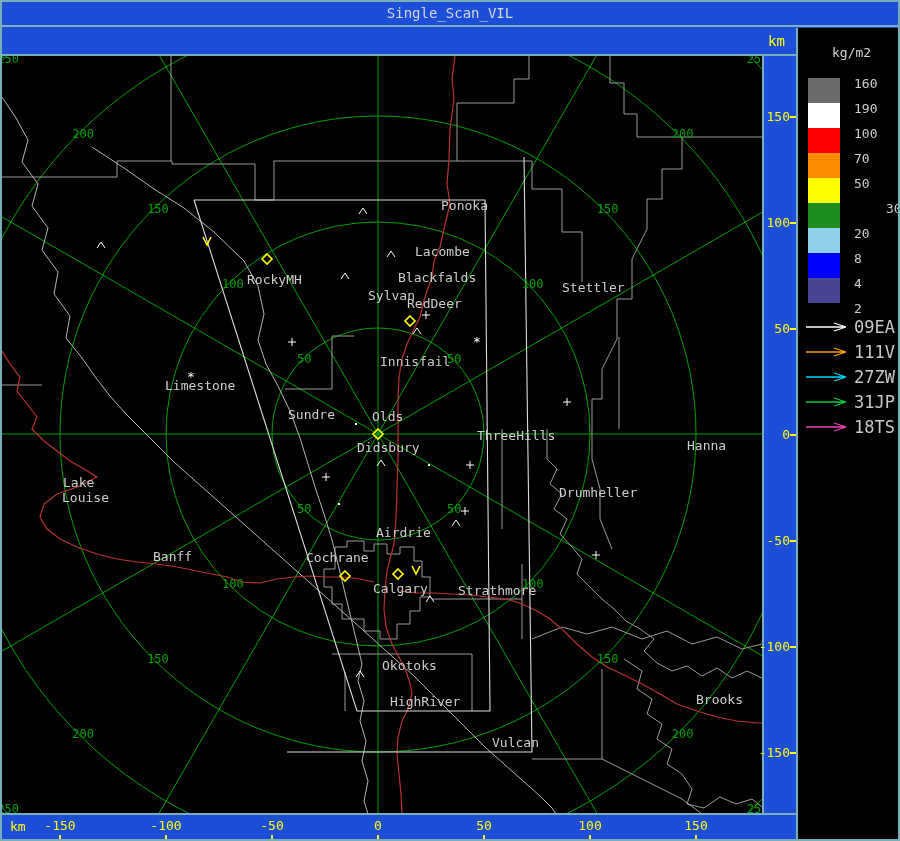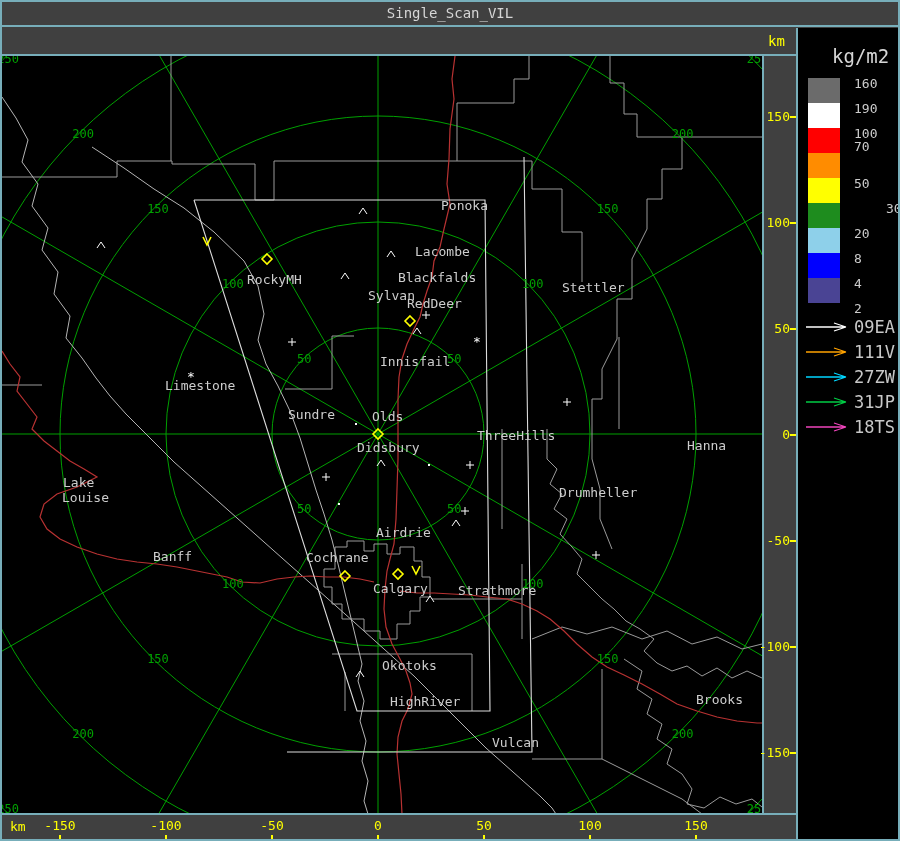--- a/index.html
+++ b/index.html
@@ -1,33 +1,33 @@
 <!DOCTYPE html>
 <html><head>
 <meta charset="utf-8">
 <style>
   html,body{margin:0;padding:0;background:#000;}
   #window{position:relative;width:900px;height:841px;box-sizing:border-box;
-    background:#404040;border:2px solid #77aeba;overflow:hidden;
+    background:#1d4ed8;border:2px solid #77aeba;overflow:hidden;
     font-family:"DejaVu Sans Mono","Liberation Mono",monospace;}
   #titlebar{position:absolute;left:0;right:0;top:0;height:23px;
     border-bottom:2px solid #77aeba;color:#d6d6d6;font-size:14px;
     text-align:center;line-height:23px;letter-spacing:0px;}
   #infobar{position:absolute;left:0;right:0;top:25px;height:27px;color:#ffff00;font-size:14px;}
   #timestamp{position:absolute;left:8px;top:6px;}
   #km-top{position:absolute;left:766px;top:6px;}
   #sep2{position:absolute;left:0;top:52px;width:796px;height:2px;background:#77aeba;}
   #map-wrap{position:absolute;left:0;top:54px;width:760px;height:757px;background:#000;}
   #map-right-border{position:absolute;left:760px;top:54px;width:2px;height:759px;background:#77aeba;}
   #right-axis{position:absolute;left:762px;top:26px;width:32px;height:787px;}
   .r-label{position:absolute;right:6px;color:#ffff00;font-size:13px;height:14px;line-height:14px;}
   .r-dash{position:absolute;right:-1px;width:7px;height:2px;background:#ffff00;}
   #legend-divider{position:absolute;left:794px;top:26px;width:2px;height:811px;background:#77aeba;}
   #legend{position:absolute;left:796px;top:26px;right:0;bottom:0;background:#000;}
-  #legend-unit{position:absolute;left:34px;top:17px;color:#d6d6d6;font-size:19px;}
+  #legend-unit{position:absolute;left:34px;top:17px;color:#d6d6d6;font-size:13px;}
   .cb-box{position:absolute;left:10px;width:32px;height:25px;}
   .cb-label{position:absolute;left:56px;height:14px;line-height:14px;color:#cccccc;font-size:13px;}
   .trk-label{position:absolute;left:56px;height:14px;line-height:14px;color:#c8c8c8;font-size:17px;}
   .trk-arrow{position:absolute;left:6px;width:48px;height:12px;}
   #bottom-teal{position:absolute;left:0;top:811px;width:796px;height:2px;background:#77aeba;}
   #bottom-axis{position:absolute;left:0;top:813px;width:796px;height:24px;color:#ffff00;font-size:13px;}
   #km-bottom{position:absolute;left:8px;top:4px;}
   .b-label{position:absolute;top:4px;height:14px;line-height:14px;transform:translateX(-50%);color:#ffff00;}
   .b-dash{position:absolute;top:20px;width:2px;height:7px;background:#ffff00;}
   svg text{font-family:"DejaVu Sans Mono","Liberation Mono",monospace;}
@@ -205,21 +205,21 @@
   <div id="legend">
     <div id="legend-unit">kg/m2</div>
     <div id="legend-scale">
         <div class="cb-box" style="top: 50px; background: rgb(107, 107, 107);"></div>
         <div class="cb-label" style="top: 49px;">160</div>
         <div class="cb-box" style="top: 75px; background: rgb(255, 255, 255);"></div>
         <div class="cb-label" style="top: 74px;">190</div>
         <div class="cb-box" style="top: 100px; background: rgb(255, 0, 0);"></div>
         <div class="cb-label" style="top: 99px;">100</div>
         <div class="cb-box" style="top: 125px; background: rgb(255, 140, 0);"></div>
-        <div class="cb-label" style="top: 112px;">70</div>
+        <div class="cb-label" style="top: 124px;">70</div>
         <div class="cb-box" style="top: 150px; background: rgb(255, 255, 0);"></div>
         <div class="cb-label" style="top: 149px;">50</div>
         <div class="cb-box" style="top: 175px; background: rgb(30, 140, 30);"></div>
         <div class="cb-label" style="top: 174px; margin-left: 32px;">30</div>
         <div class="cb-box" style="top: 200px; background: rgb(142, 208, 234);"></div>
         <div class="cb-label" style="top: 199px;">20</div>
         <div class="cb-box" style="top: 225px; background: rgb(0, 0, 255);"></div>
         <div class="cb-label" style="top: 224px;">8</div>
         <div class="cb-box" style="top: 250px; background: rgb(74, 68, 148);"></div>
         <div class="cb-label" style="top: 249px;">4</div>

